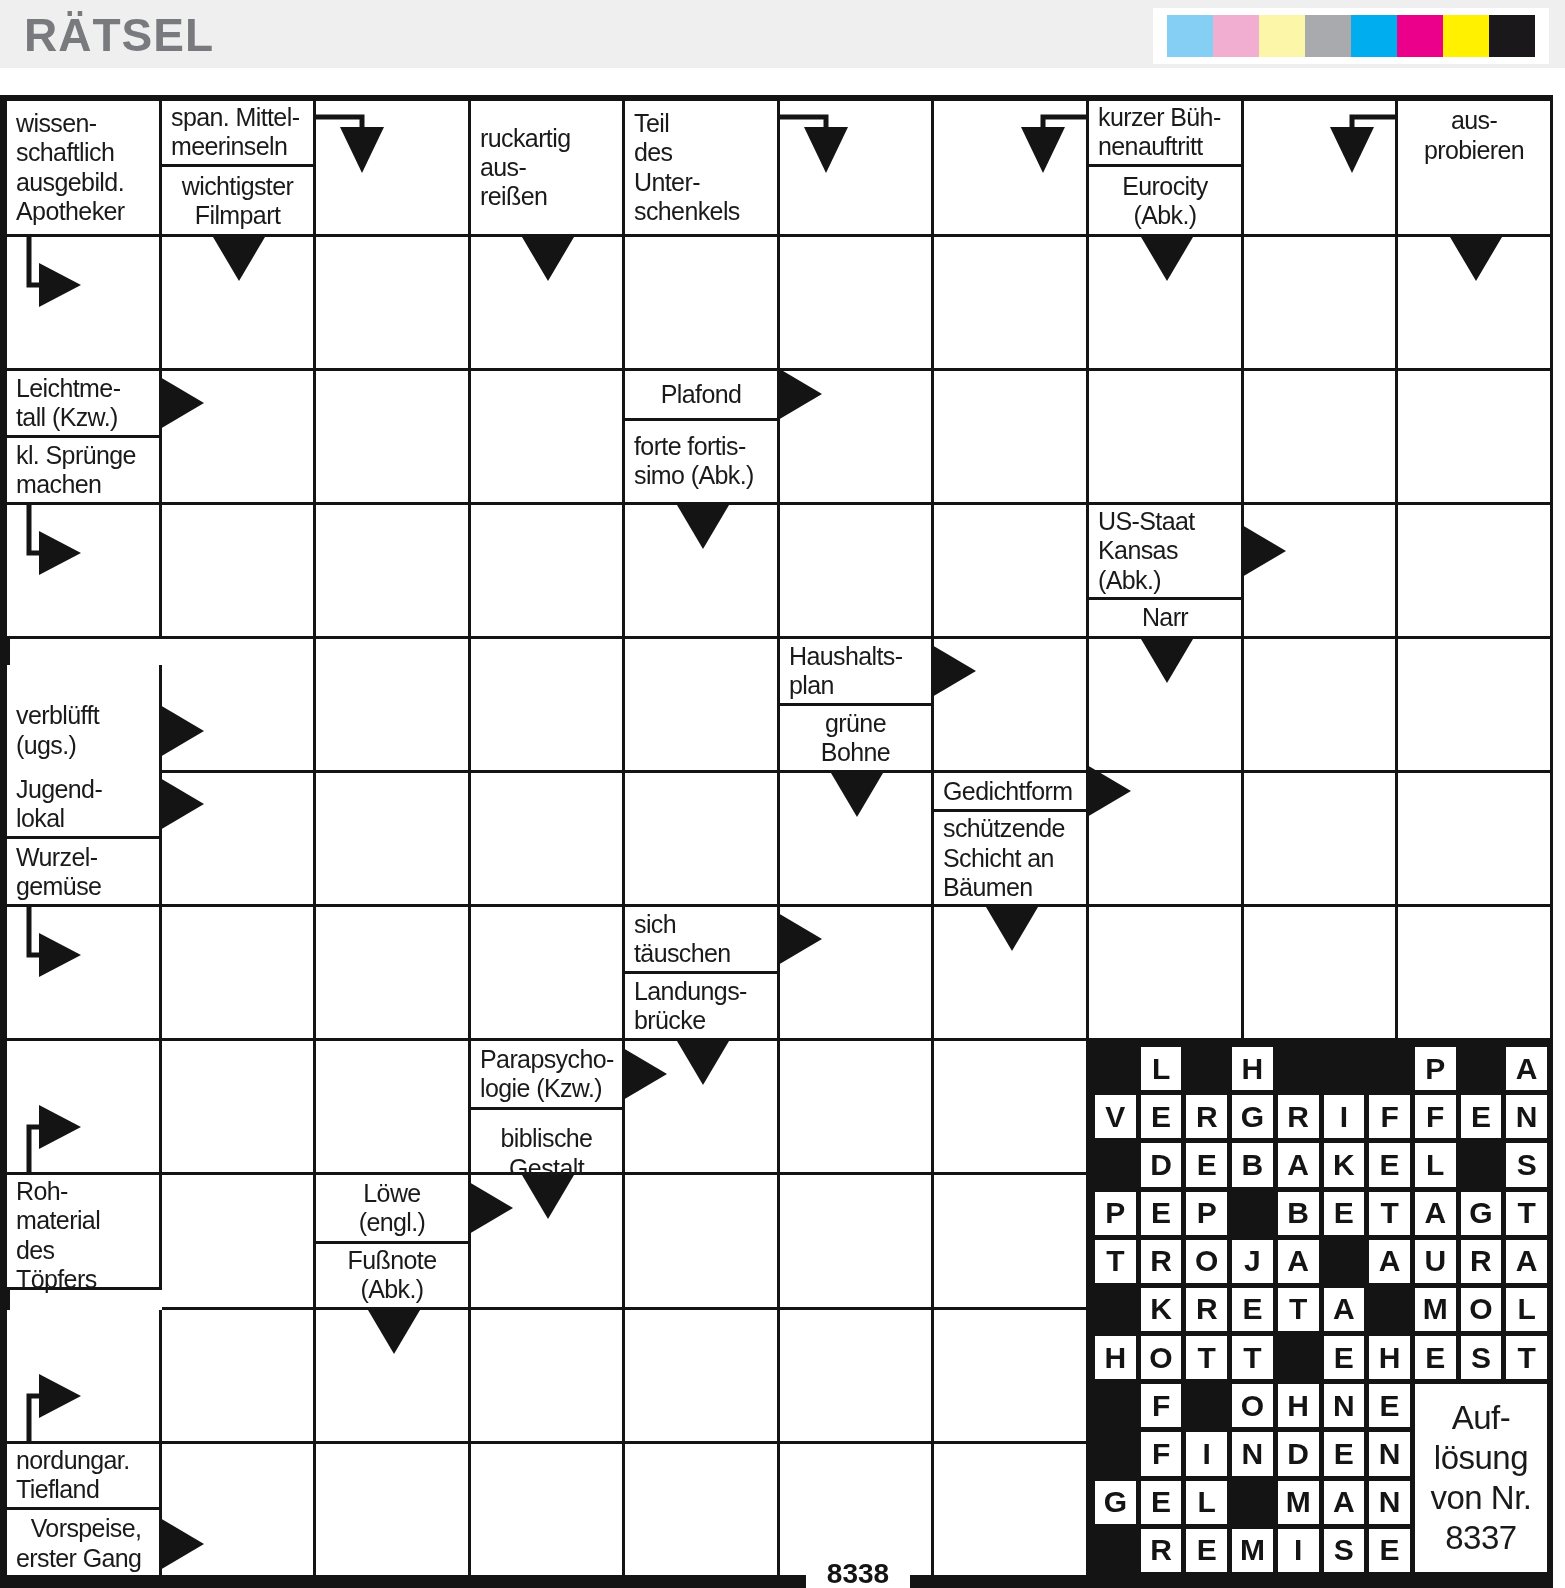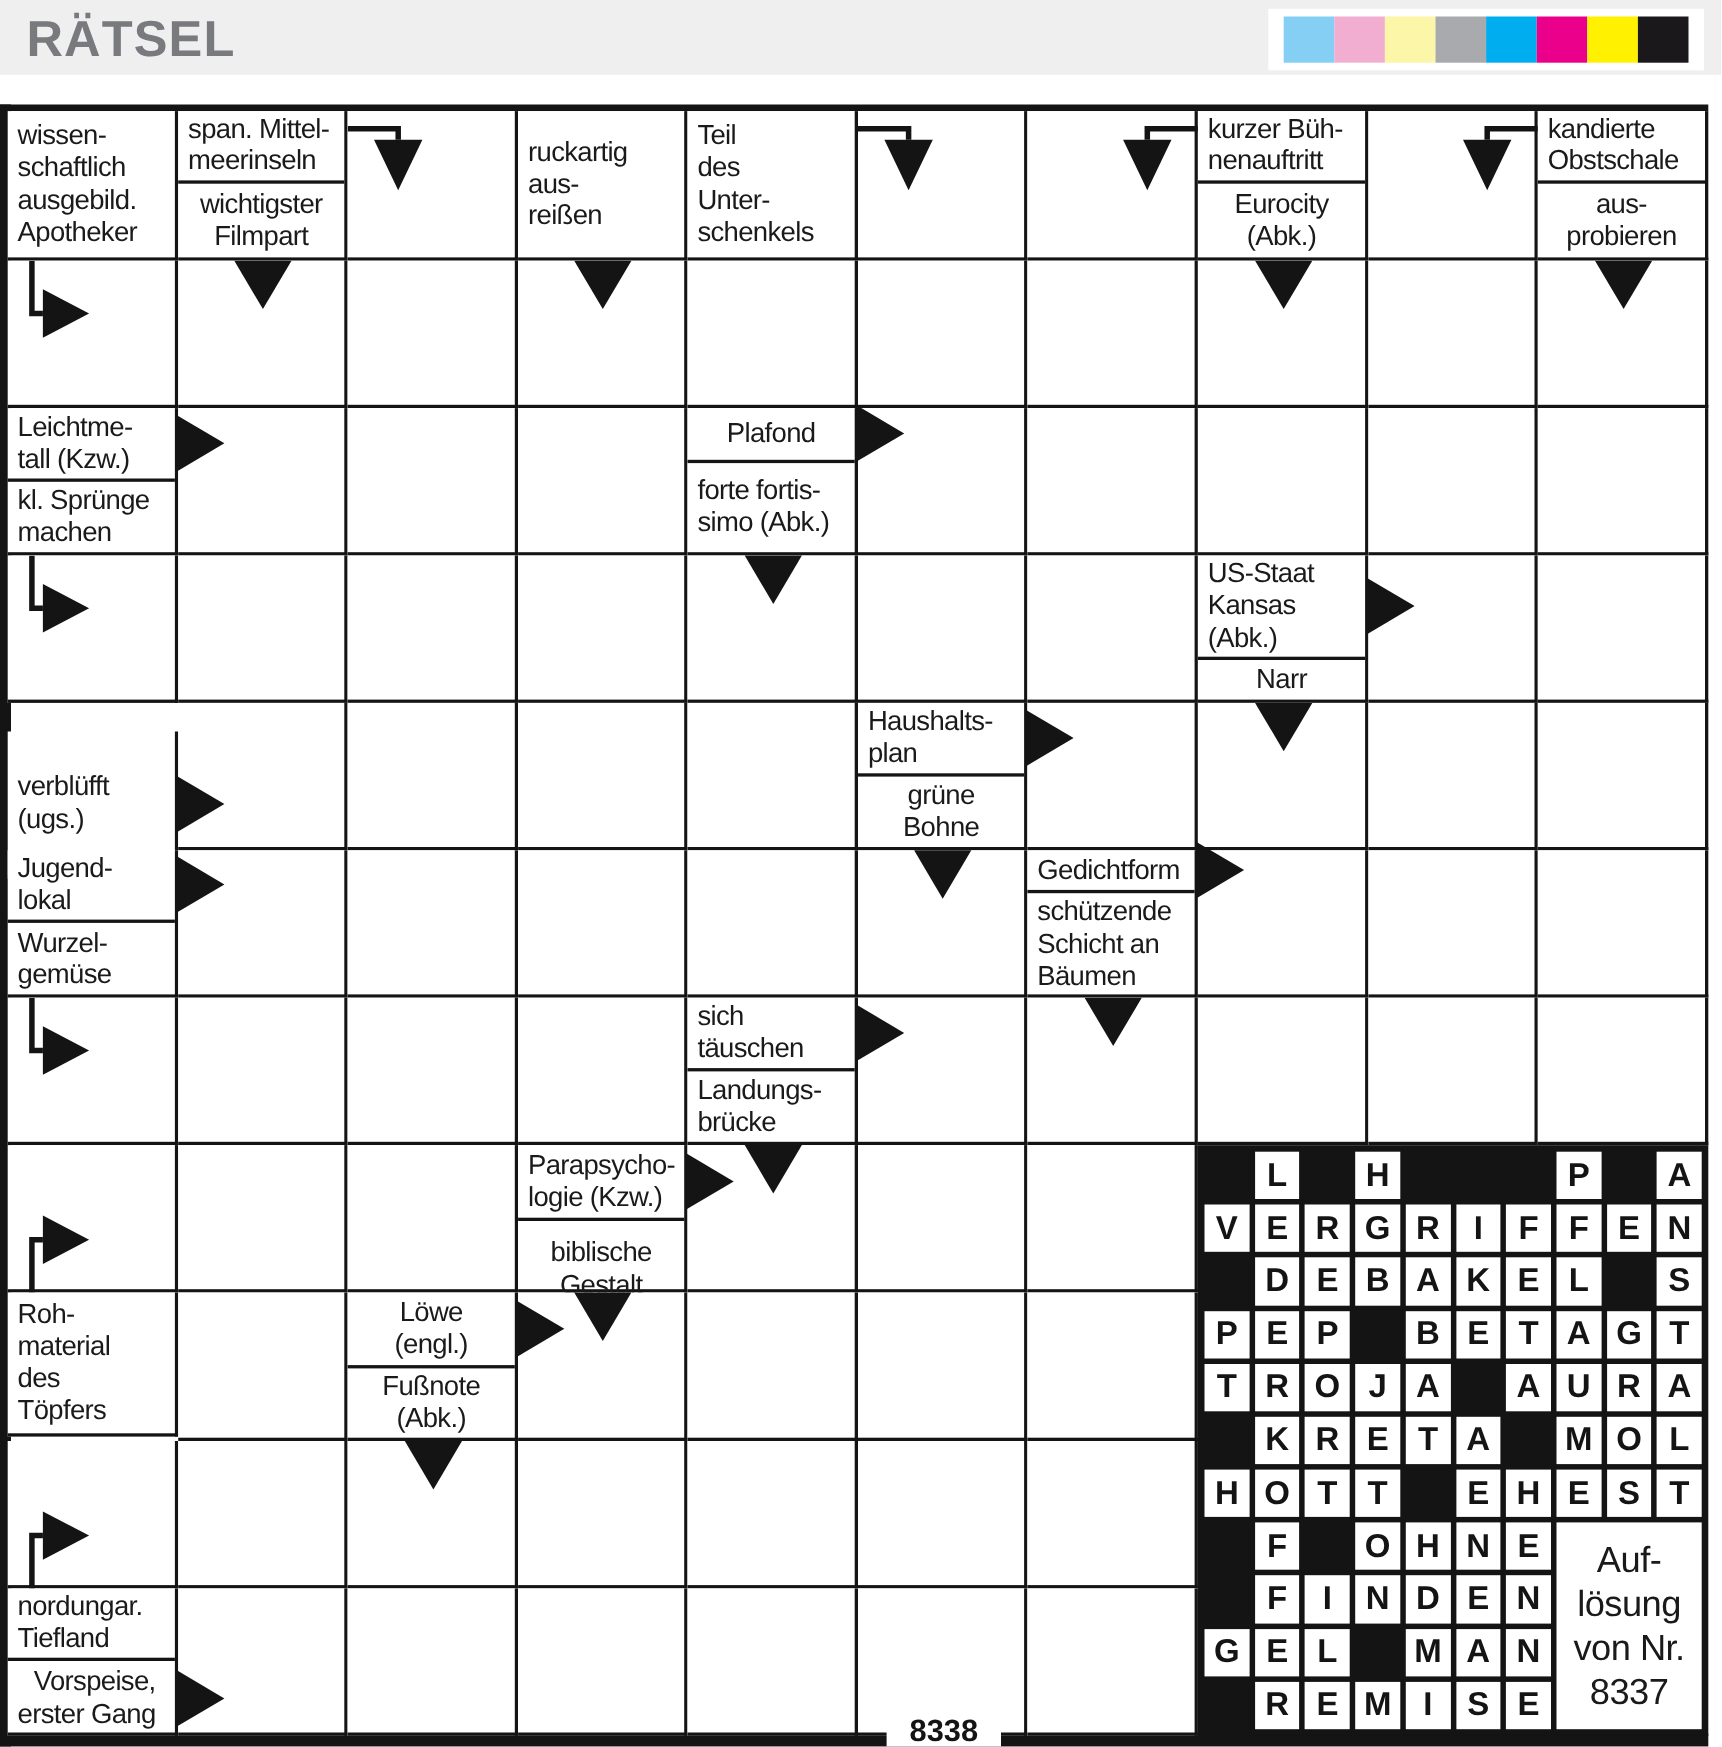--- a/index.html
+++ b/index.html
@@ -207,22 +207,20 @@
       <div class="cell" style="left: 773px; top: 0px; width: 154px; height: 136px;"></div>
       <div class="cell" style="left: 927px; top: 0px; width: 155px; height: 136px;"></div>
       <div class="cell clue" style="left: 1082px; top: 0px; width: 155px; height: 136px;">
         <div class="subclue divider" style="flex: 0 0 48%;">kurzer Büh-
 nenauftritt</div>
         <div class="subclue center" style="flex: 0 0 52%;">Eurocity
 (Abk.)</div>
       </div>
       <div class="cell" style="left: 1237px; top: 0px; width: 154px; height: 136px;"></div>
       <div class="cell clue" style="left: 1391px; top: 0px; width: 155px; height: 136px;">
-        <div class="subclue divider" style="flex: 0 0 48%;">kandierte
-Obstschale</div>
         <div class="subclue center" style="flex: 0 0 52%;">aus-
 probieren</div>
       </div>
       <div class="cell" style="left: 0px; top: 136px; width: 155px; height: 134px;"></div>
       <div class="cell" style="left: 155px; top: 136px; width: 154px; height: 134px;"></div>
       <div class="cell" style="left: 309px; top: 136px; width: 155px; height: 134px;"></div>
       <div class="cell" style="left: 464px; top: 136px; width: 154px; height: 134px;"></div>
       <div class="cell" style="left: 618px; top: 136px; width: 155px; height: 134px;"></div>
       <div class="cell" style="left: 773px; top: 136px; width: 154px; height: 134px;"></div>
       <div class="cell" style="left: 927px; top: 136px; width: 155px; height: 134px;"></div>
@@ -321,21 +319,21 @@
       <div class="cell" style="left: 309px; top: 940px; width: 155px; height: 134px;"></div>
       <div class="cell clue" style="left: 464px; top: 940px; width: 154px; height: 134px; gap: 12px;">
         <div class="subclue divider" style="flex: 0 0 53%;">Parapsycho-
 logie (Kzw.)<div class="right-arrow"></div></div>
         <div class="subclue center" style="flex: 0 0 47%;">biblische
 Gestalt</div>
       </div>
       <div class="cell" style="left: 618px; top: 940px; width: 155px; height: 134px;"></div>
       <div class="cell" style="left: 773px; top: 940px; width: 154px; height: 134px;"></div>
       <div class="cell" style="left: 927px; top: 940px; width: 155px; height: 134px;"></div>
-      <div class="cell clue" style="left: 0px; top: 1074px; width: 155px; height: 131px;">
+      <div class="cell clue" style="left: 0px; top: 1074px; width: 155px; height: 115px;">
         <div class="subclue" style="flex: 0 0 100%;">Roh-
 material
 des
 Töpfers</div>
       </div>
       <div class="cell" style="left: 155px; top: 1074px; width: 154px; height: 135px;"></div>
       <div class="cell clue" style="left: 309px; top: 1074px; width: 155px; height: 135px;">
         <div class="subclue center divider" style="flex: 0 0 52%;">Löwe
 (engl.)<div class="right-arrow"></div></div>
         <div class="subclue center" style="flex: 0 0 48%;">Fußnote

